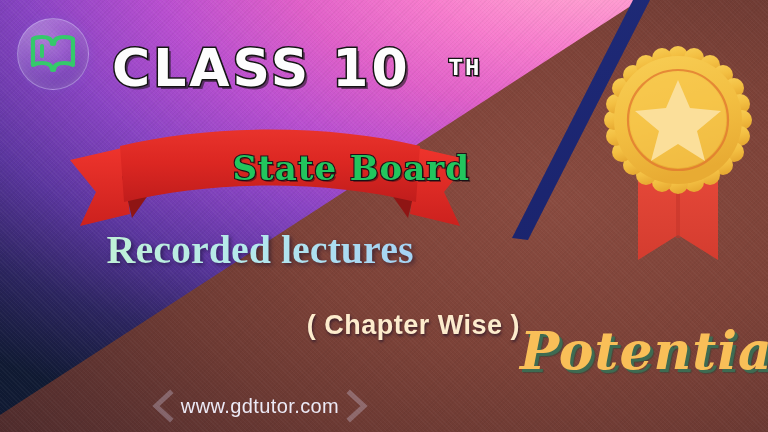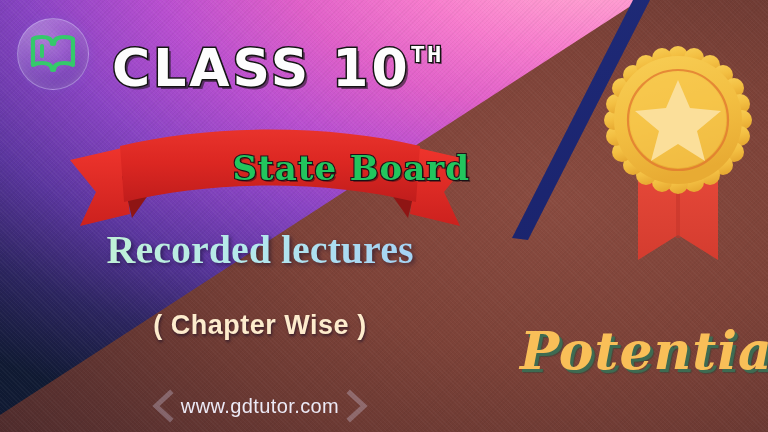--- a/index.html
+++ b/index.html
@@ -58,22 +58,23 @@
     background:radial-gradient(circle at 34% 28%, rgba(255,255,255,.30) 0%, rgba(190,170,235,.22) 38%, rgba(95,70,160,.30) 70%, rgba(60,45,115,.30) 100%);
     border:1.5px solid rgba(225,215,255,.45);
     box-shadow:inset 0 0 14px rgba(255,255,255,.20), 0 0 10px rgba(120,90,200,.35);
     display:flex; align-items:center; justify-content:center;
   }
   .logo svg{ display:block; }
 
   
   .title-row{
     position:absolute; left:112px; top:42px;
-    display:flex; align-items:flex-start;
+    display:flex; align-items:center;
     letter-spacing:2px;
+    gap:38px;
   }
   .title-main{
     font-family:"DejaVu Sans", sans-serif;
     font-weight:900;
     font-size:52px;
     line-height:1;
     color:#fdfdfd;
     letter-spacing:3px;
     -webkit-text-stroke:3px #151515;
     paint-order:stroke fill;
@@ -122,21 +123,21 @@
     -webkit-background-clip:text;
     background-clip:text;
     color:transparent;
     -webkit-text-fill-color:transparent;
     filter:drop-shadow(2px 2px 2px rgba(15,10,40,.55));
   }
 
   
   .subhead{
     position:absolute; left:0; top:310px; width:520px;
-    text-align:center;
+    text-align:right;
     font-family:"Liberation Sans", sans-serif;
     font-weight:700;
     font-size:27px;
     color:#fdeccd;
     letter-spacing:.5px;
     text-shadow:1px 2px 3px rgba(10,5,35,.55);
   }
 
   
   .url-row{

